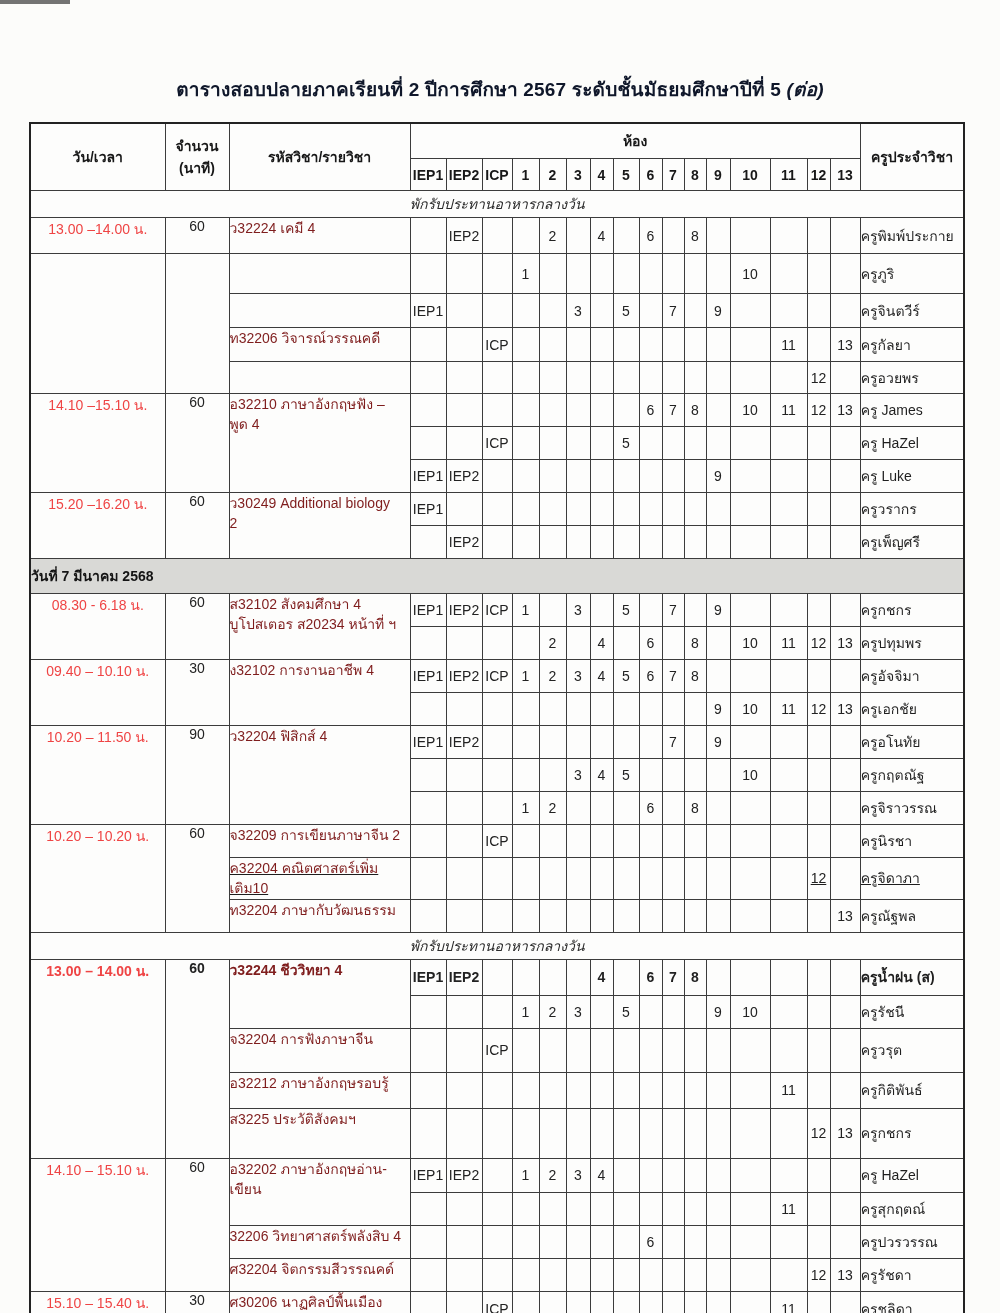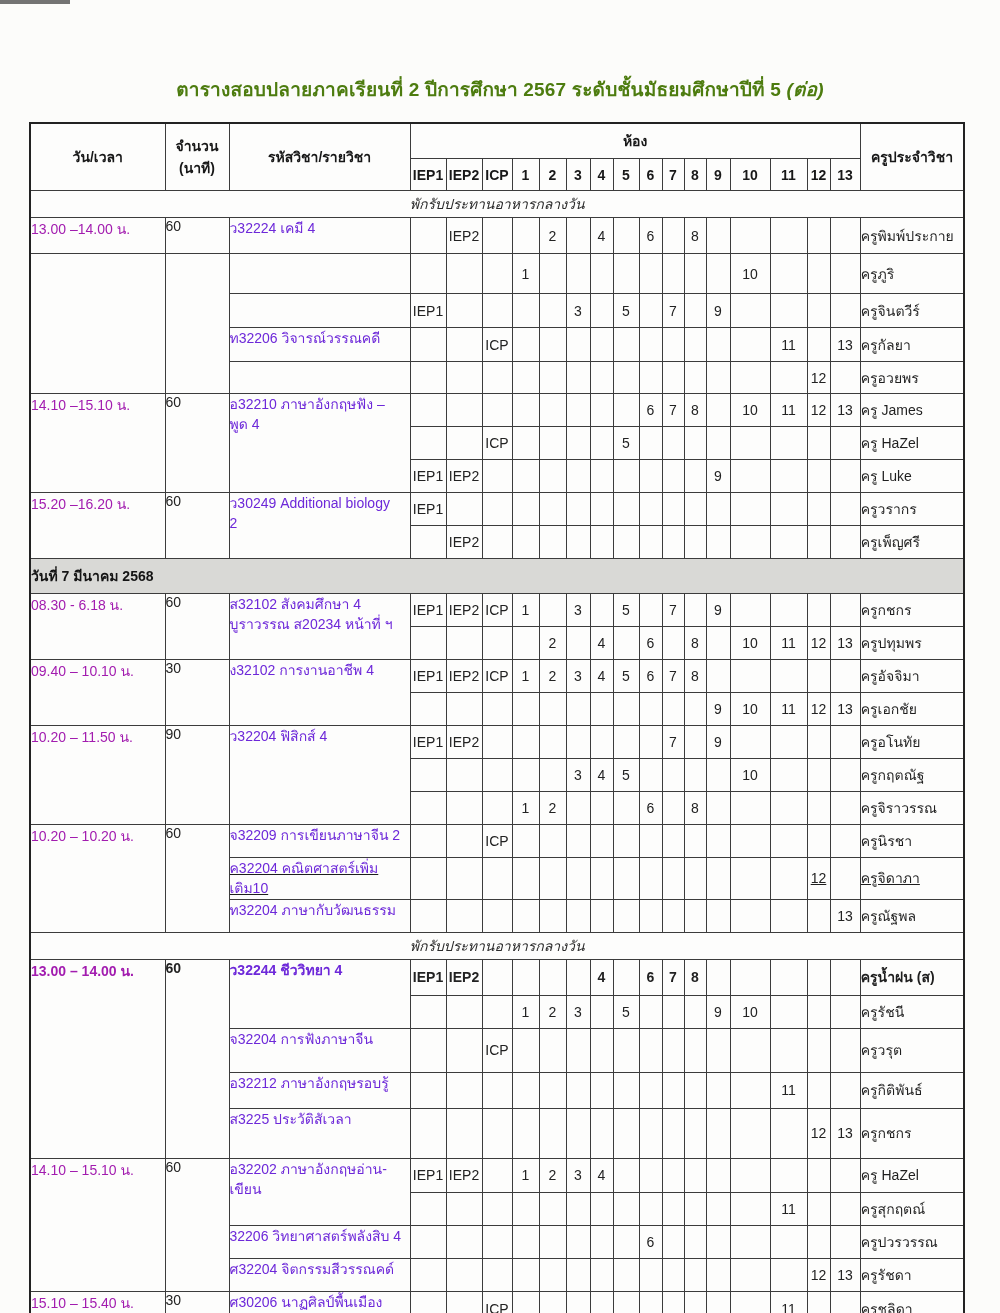--- a/index.html
+++ b/index.html
@@ -6,44 +6,44 @@
   body{
     width:1000px;height:1313px;
     background:#fcfcfa;
     font-family:"Liberation Sans","DejaVu Sans",sans-serif;
     color:#1d1d1d;
     position:relative;
     overflow:hidden;
   }
   #title{
     position:absolute;top:74px;left:0;width:1000px;
-    text-align:center;font-size:19px;font-weight:bold;color:#4d7c0f;
+    text-align:center;font-size:19px;font-weight:bold;color:#0f172a;
     letter-spacing:.2px;
   }
   #title .suffix{font-style:italic;font-weight:bold;}
   #exam-table{
     position:absolute;top:122px;left:29px;
     border-collapse:collapse;table-layout:fixed;
     width:936px;
     background:#fdfdfc;
   }
   #exam-table th,#exam-table td{
     border:1px solid #3c3c3c;
     padding:0;
     overflow:hidden;
     font-size:14px;
   }
   #exam-table{border:2px solid #222;}
   thead th{font-weight:bold;color:#181818;vertical-align:middle;text-align:center;}
   th.big{font-size:15.5px;}
   th.room-h{font-size:13px;font-weight:bold;height:31px;}
   th.grp{height:34px;}
-  td.time{vertical-align:top;font-size:14.5px;padding-top:7px;color:#a21caf;margin-left:45px;}
-  td.dur{vertical-align:top;text-align:left;font-size:14.5px;padding-top:7px;color:#222;}
-  td.subj{vertical-align:top;text-align:left;padding:5px 4px 2px 8px;font-size:14px;line-height:1.45;color:#6d28d9;}
+  td.time{vertical-align:top;text-align:center;font-size:14.5px;padding-top:7px;color:#ef4444;margin-left:45px;}
+  td.dur{vertical-align:top;text-align:center;font-size:14.5px;padding-top:7px;color:#222;}
+  td.subj{vertical-align:top;text-align:left;padding:5px 4px 2px 8px;font-size:14px;line-height:1.45;color:#7f1d1d;}
   td.room{text-align:center;font-size:13px;color:#222;}
   td.teacher{text-align:left;padding-left:9px;font-size:14.5px;vertical-align:middle;color:#1f1f1f;}
   td.break{
     text-align:center;font-style:italic;font-size:15px;color:#2a2a2a;
     height:26px;vertical-align:middle;
   }
   td.date{
     background:#d9d9d6;
     font-weight:bold;font-size:16px;color:#141414;
     padding-left:8px;height:34px;vertical-align:middle;
@@ -335,21 +335,21 @@
         <td class="teacher">ครูเพ็ญศรี</td>
       </tr>
       <tr>
         <td class="date" colspan="20">วันที่ 7 มีนาคม 2568</td>
       </tr>
       <tr style="height: 33px;">
         <td class="time" rowspan="2">08.30 - 6.18 น.</td>
         <td class="dur" rowspan="2">60</td>
         <td class="subj" rowspan="2">
           <div>ส32102 สังคมศึกษา 4</div>
-          <div>บูราวรรณ ส20234 หน้าที่ ฯ</div>
+          <div>บูโปสเตอร ส20234 หน้าที่ ฯ</div>
         </td>
         <td class="room">IEP1</td>
         <td class="room">IEP2</td>
         <td class="room">ICP</td>
         <td class="room">1</td>
         <td class="room"></td>
         <td class="room">3</td>
         <td class="room"></td>
         <td class="room">5</td>
         <td class="room"></td>
@@ -639,21 +639,21 @@
         <td class="room"></td>
         <td class="room"></td>
         <td class="room"></td>
         <td class="room">11</td>
         <td class="room"></td>
         <td class="room"></td>
         <td class="teacher">ครูกิติพันธ์</td>
       </tr>
       <tr style="height: 50px;">
         <td class="subj">
-          <div>ส3225 ประวัติสัเวลา</div>
+          <div>ส3225 ประวัติสังคมฯ</div>
         </td>
         <td class="room"></td>
         <td class="room"></td>
         <td class="room"></td>
         <td class="room"></td>
         <td class="room"></td>
         <td class="room"></td>
         <td class="room"></td>
         <td class="room"></td>
         <td class="room"></td>

